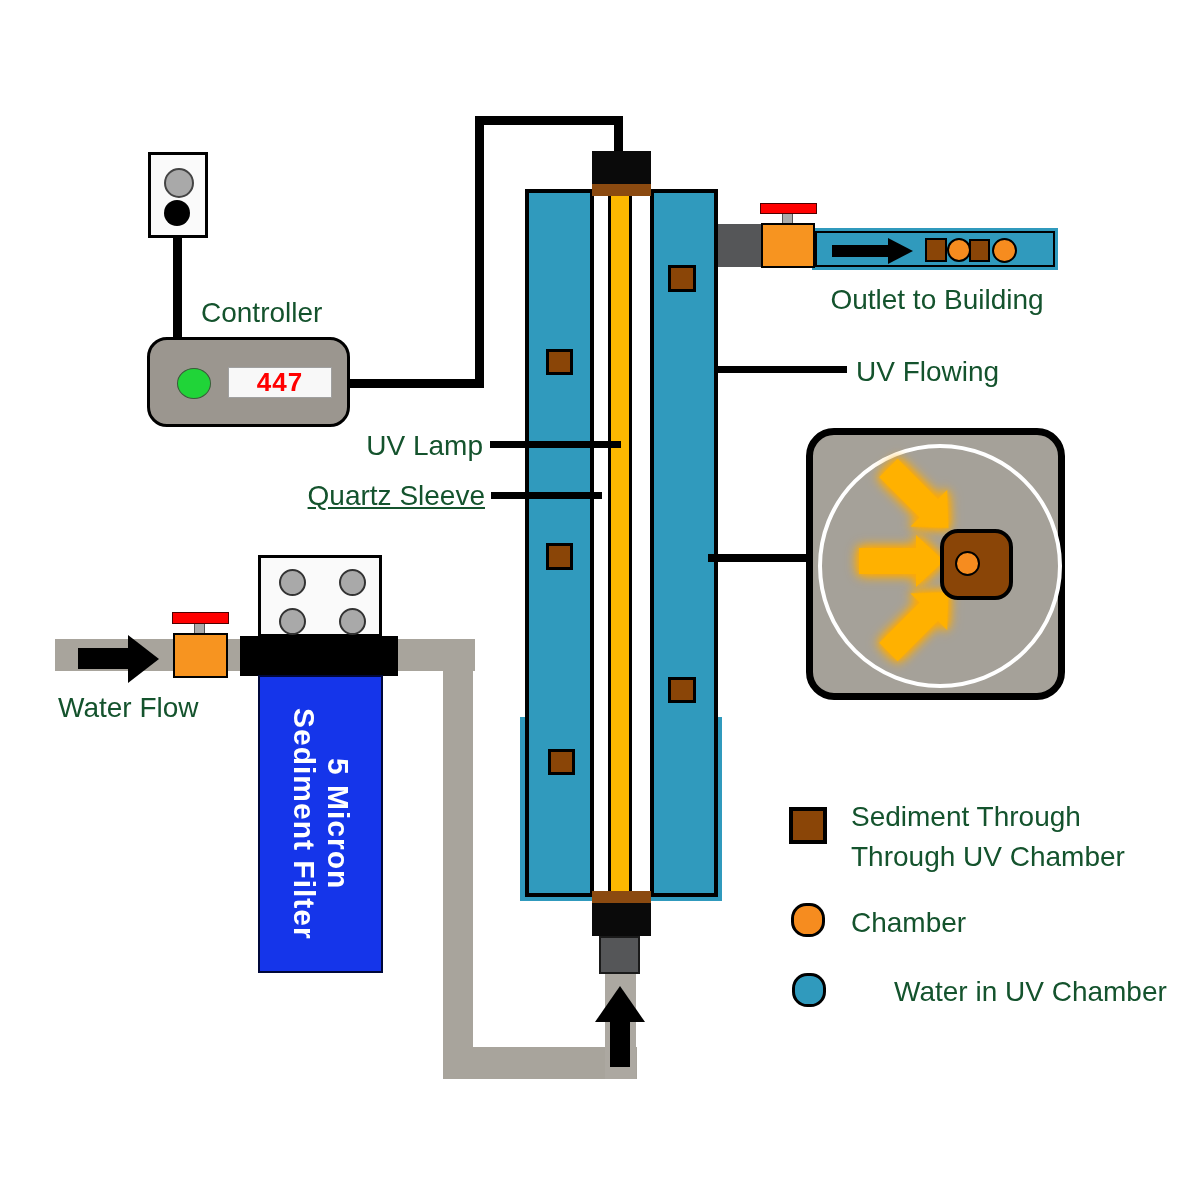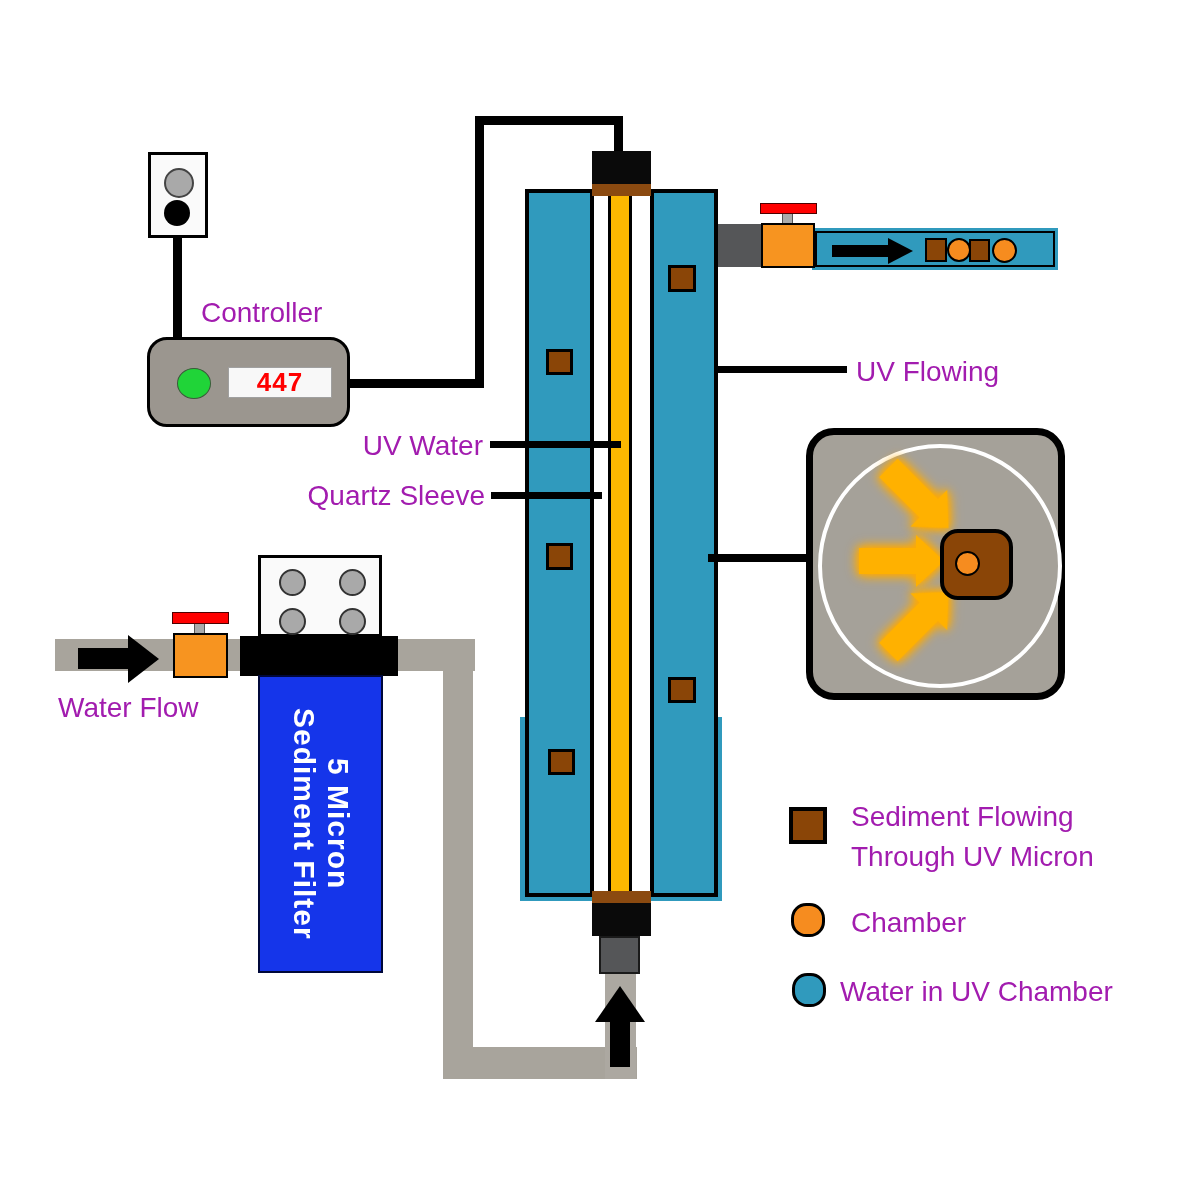--- a/index.html
+++ b/index.html
@@ -1,19 +1,19 @@
 <!DOCTYPE html>
 <html><head>
 <meta charset="utf-8">
 <style>
   html,body{margin:0;padding:0;background:#fff;}
   #stage{position:relative;width:1200px;height:1200px;background:#fff;overflow:hidden;
          font-family:"Liberation Sans",sans-serif;color:#000;}
   .abs{position:absolute;box-sizing:border-box;}
-  .lbl{position:absolute;font-size:28px;line-height:34px;color:#a21caf;white-space:nowrap;}
+  .lbl{position:absolute;font-size:28px;line-height:34px;color:#14532d;white-space:nowrap;}
   .ptr{position:absolute;background:#000;height:7px;}
   
   .teal{background:#309ABD;}
   .chamber-underlay{left:520px;top:717px;width:202px;height:184px;}
   .chamber-main{left:525px;top:189px;width:193px;height:708px;border:4px solid #000;}
   .lampcol{left:590px;top:193px;width:64px;height:700px;display:flex;}
   .lampcol>div{height:100%;}
   .sed{background:#8A4507;border:3px solid #000;}
   .cap{background:#0A0A0A;}
   .brownstrip{background:#8B4A10;}
@@ -120,20 +120,21 @@
   <div class="shaft" style="left:832px;top:245px;width:56px;height:12px;"></div>
   <div class="tri" style="left:888px;top:238px;border-left:25px solid #000;border-top:13px solid transparent;border-bottom:13px solid transparent;"></div>
   <div class="particle-sq" style="left:925px;top:238px;width:18px;height:20px;"></div>
   <div class="particle-ci" style="left:947px;top:238px;width:20px;height:20px;"></div>
   <div class="particle-sq" style="left:969px;top:239px;width:17px;height:19px;"></div>
   <div class="particle-ci" style="left:992px;top:238px;width:21px;height:21px;"></div>
   <div class="abs connector" style="left:718px;top:224px;width:43px;height:43px;border:none;"></div>
   <div class="abs valve-stem" style="left:782px;top:212px;width:11px;height:12px;"></div>
   <div class="abs valve-handle" style="left:760px;top:203px;width:57px;height:11px;"></div>
   <div class="abs valve-body" style="left:761px;top:223px;width:54px;height:45px;"></div>
+  <div class="lbl" style="left:817px;top:283px;width:240px;text-align:center;">Outlet to Building</div>
 
   <div class="shaft" style="left:78px;top:648px;width:52px;height:21px;"></div>
   <div class="tri" style="left:128px;top:635px;border-left:31px solid #000;border-top:24px solid transparent;border-bottom:24px solid transparent;"></div>
   <div class="abs valve-stem" style="left:194px;top:623px;width:11px;height:11px;"></div>
   <div class="abs valve-handle" style="left:172px;top:612px;width:57px;height:12px;"></div>
   <div class="abs valve-body" style="left:173px;top:633px;width:55px;height:45px;"></div>
   <div class="lbl" style="left:58px;top:691px;">Water Flow</div>
 
   <div class="abs filter-head">
     <div class="head-dot" style="left:18px;top:11px;"></div>
@@ -145,23 +146,23 @@
   <div class="abs filter-body">
     <div class="filter-text">
       <div>5 Micron</div>
       <div>Sediment Filter</div>
     </div>
   </div>
 
   <div class="tri" style="left:595px;top:986px;border-bottom:36px solid #000;border-left:25px solid transparent;border-right:25px solid transparent;"></div>
   <div class="shaft" style="left:610px;top:1020px;width:20px;height:47px;"></div>
 
-  <div class="lbl" style="right:717px;top:429px;">UV Water</div>
+  <div class="lbl" style="right:717px;top:429px;">UV Lamp</div>
   <div class="ptr" style="left:490px;top:441px;width:131px;"></div>
-  <div class="lbl" style="right:715px;top:479px;">Quartz Sleeve</div>
+  <div class="lbl" style="right:715px;top:479px;text-decoration:underline;">Quartz Sleeve</div>
   <div class="ptr" style="left:491px;top:492px;width:111px;"></div>
   <div class="ptr" style="left:718px;top:366px;width:129px;"></div>
   <div class="lbl" style="left:856px;top:355px;">UV Flowing</div>
 
   <div class="ptr" style="left:708px;top:554px;width:98px;height:8px;"></div>
   <div class="abs inset">
     <div class="inset-circle"></div>
     <div class="uv-arrow" style="left:63px;top:37px;transform:rotate(45deg);">
       <div class="uv-shaft"></div>
         <div class="uv-head"></div>
@@ -172,19 +173,19 @@
     </div>
     <div class="uv-arrow" style="left:63px;top:161px;transform:rotate(-45deg);">
       <div class="uv-shaft"></div>
         <div class="uv-head"></div>
     </div>
     <div class="inset-sediment"></div>
     <div class="inset-bact"></div>
   </div>
 
   <div class="abs legend-sq"></div>
-  <div class="lbl" style="left:851px;top:797px;width:300px;white-space:normal;line-height:40px;">Sediment Flowing Through UV Micron</div>
+  <div class="lbl" style="left:851px;top:797px;width:300px;white-space:normal;line-height:40px;">Sediment Through Through UV Chamber</div>
   <div class="abs legend-ci" style="left:791px;top:903px;background:#F68C1F;"></div>
   <div class="lbl" style="left:851px;top:906px;">Chamber</div>
   <div class="abs legend-ci" style="left:792px;top:973px;background:#309ABD;"></div>
-  <div class="lbl" style="left:840px;top:975px;">Water in UV Chamber</div>
+  <div class="lbl" style="left:894px;top:975px;">Water in UV Chamber</div>
 
 </div>
 
 </body></html>

